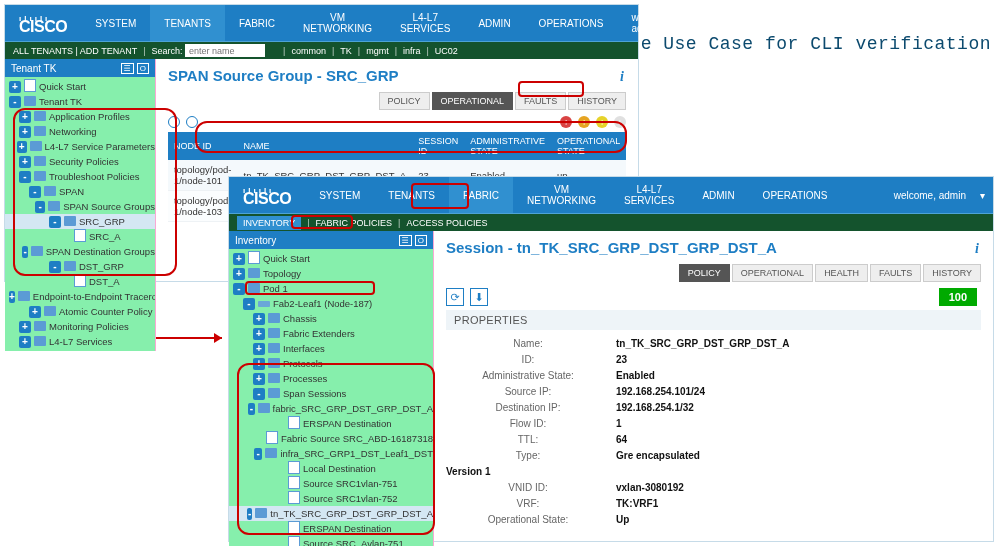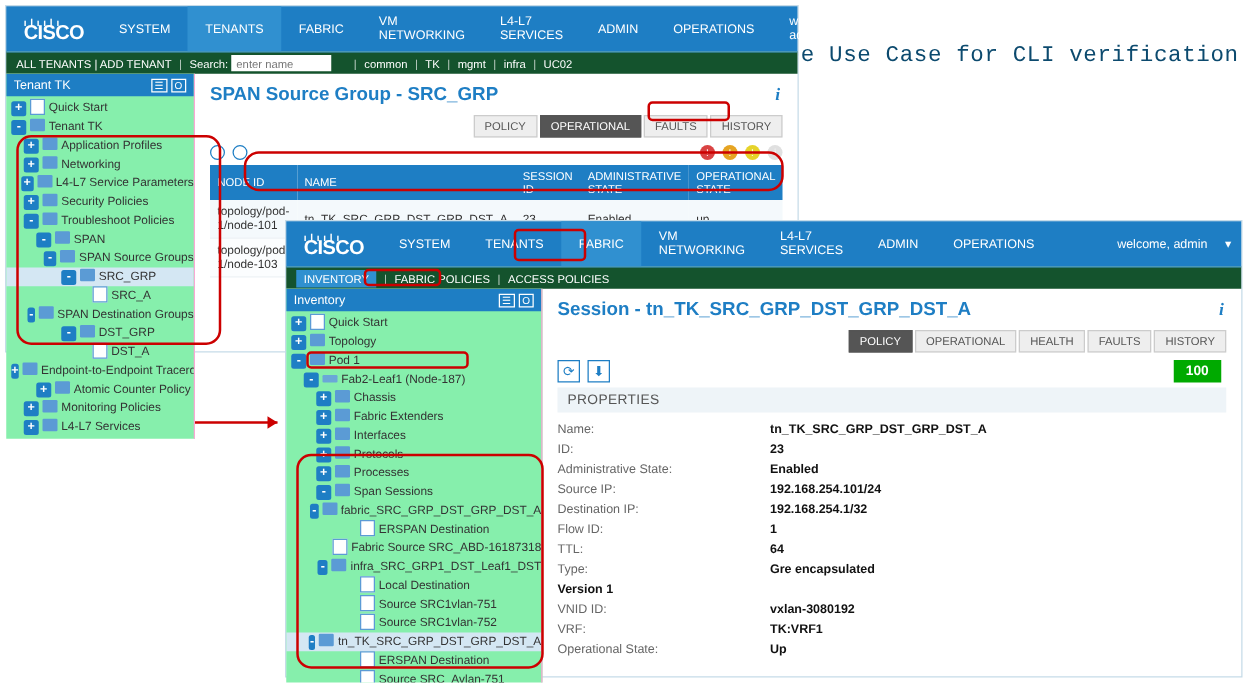--- a/index.html
+++ b/index.html
@@ -7,21 +7,21 @@
 .annotation{position:absolute;color:#0c4a6e;font-size:18px;letter-spacing:.5px;font-family:Liberation Mono, monospace;}
 .annotation.small{font-size:16px}
 .red-box{border:2px solid #C00;border-radius:12px;position:absolute;pointer-events:none}
 .red-box.tight{border-radius:4px}
 
 .app{position:absolute;border:1px solid #c6dbe8;background:#fff;font-size:10px;color:#333;box-shadow:0 0 0 1px #fff inset}
 .topbar{display:flex;align-items:center;background:#1e7ec4;color:#fff;height:36px}
 .logo{font-family:Arial;font-weight:700;font-size:16px;letter-spacing:-.5px;padding:0 14px;display:flex;flex-direction:column;line-height:8px}
 .logo .dots{letter-spacing:3px;font-size:8px}
 .nav{display:flex;flex:1;height:100%}
-.nav-item{padding:4px 14px;display:flex;align-items:center;font-size:10px;line-height:11px}
+.nav-item{padding:4px 14px;display:flex;align-items:center;font-size:10px;text-align:center;line-height:11px}
 .nav-item.active{background:#3090d0}
 .welcome{padding:0 14px;font-size:10px}
 .subbar{background:#14532d;color:#fff;height:18px;display:flex;align-items:center;font-size:9px;padding:0 8px;border-top:1px solid #4da3d6}
 .subbar input{height:13px;font-size:9px;border:none;padding:0 4px;width:80px}
 .pipe{margin:0 6px;opacity:.7}
 .subbar span{cursor:pointer}
 
 .sidebar-head{background:#1e7ec4;color:#fff;height:18px;display:flex;align-items:center;justify-content:space-between;padding:0 6px;font-size:10px}
 .sidebar-head .icons span{margin-left:3px;border:1px solid #fff;font-size:8px;padding:0 2px;line-height:10px}
 .body{display:flex}
@@ -49,21 +49,21 @@
 
 .tbl{width:100%;border-collapse:collapse;font-size:9.5px}
 .tbl th{background:#1e7ec4;color:#fff;text-align:left;padding:4px 6px;font-weight:400;font-size:9px}
 .tbl td{padding:4px 6px;border-bottom:1px solid #eef2f5;background:#fbfdfe}
 .tbl tr:nth-child(even) td{background:#f4f9fc}
 .tool-btn{width:18px;height:18px;border:1px solid #1e7ec4;color:#1e7ec4;display:inline-flex;align-items:center;justify-content:center;font-size:11px}
 
 .prop-head{background:#eef4f8;padding:4px 8px;color:#555;font-size:11px;letter-spacing:.3px}
 .props{padding:6px 0}
 .prow{display:flex;font-size:10px;line-height:16px}
-.prow .k{width:170px;text-align:left;color:#666;padding-right:6px}
+.prow .k{width:170px;text-align:center;color:#666;padding-right:6px}
 .prow .v{color:#111;font-weight:700}
 </style>
 </head>
 <body>
 
 <div class="annotation" style="top:30px;right:8px">※ See Use Case for CLI verification</div>
 <div class="annotation small" style="top:326px;left:26px">Double Click</div>
 <svg style="position:absolute;top:278px;left:142px;width:90px;height:68px">
  <path d="M2 2 L2 60 L80 60" stroke="#C00" stroke-width="2" fill="none"></path>
  <path d="M80 60 L72 55 L72 65 Z" fill="#C00"></path>

